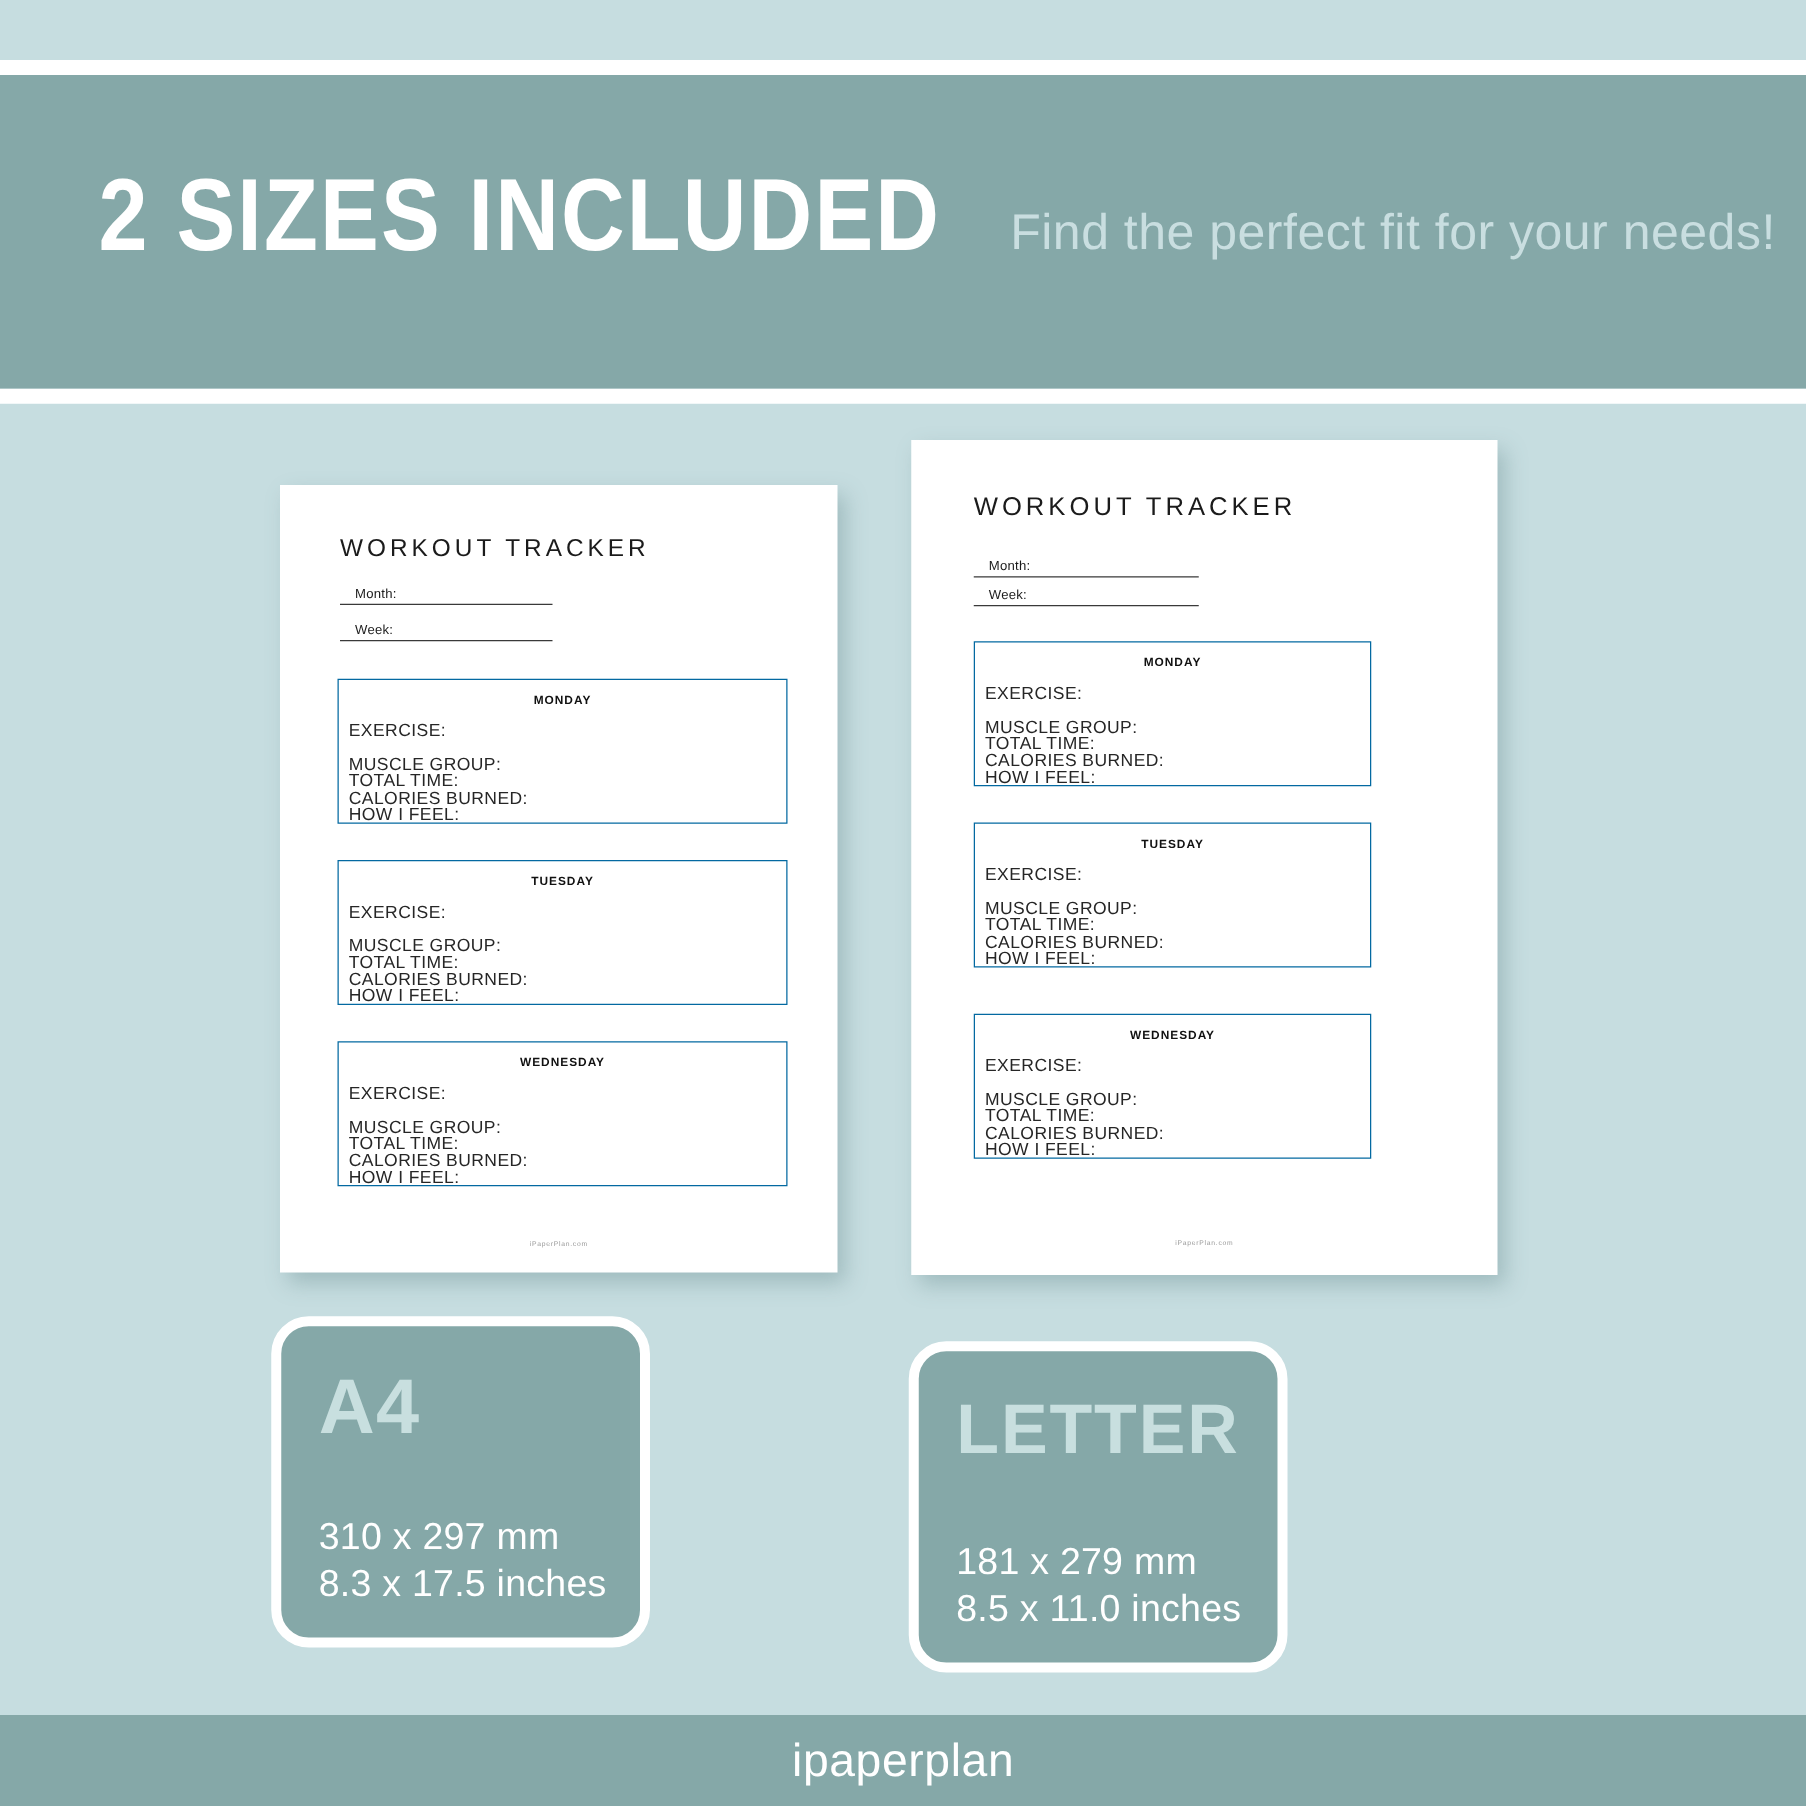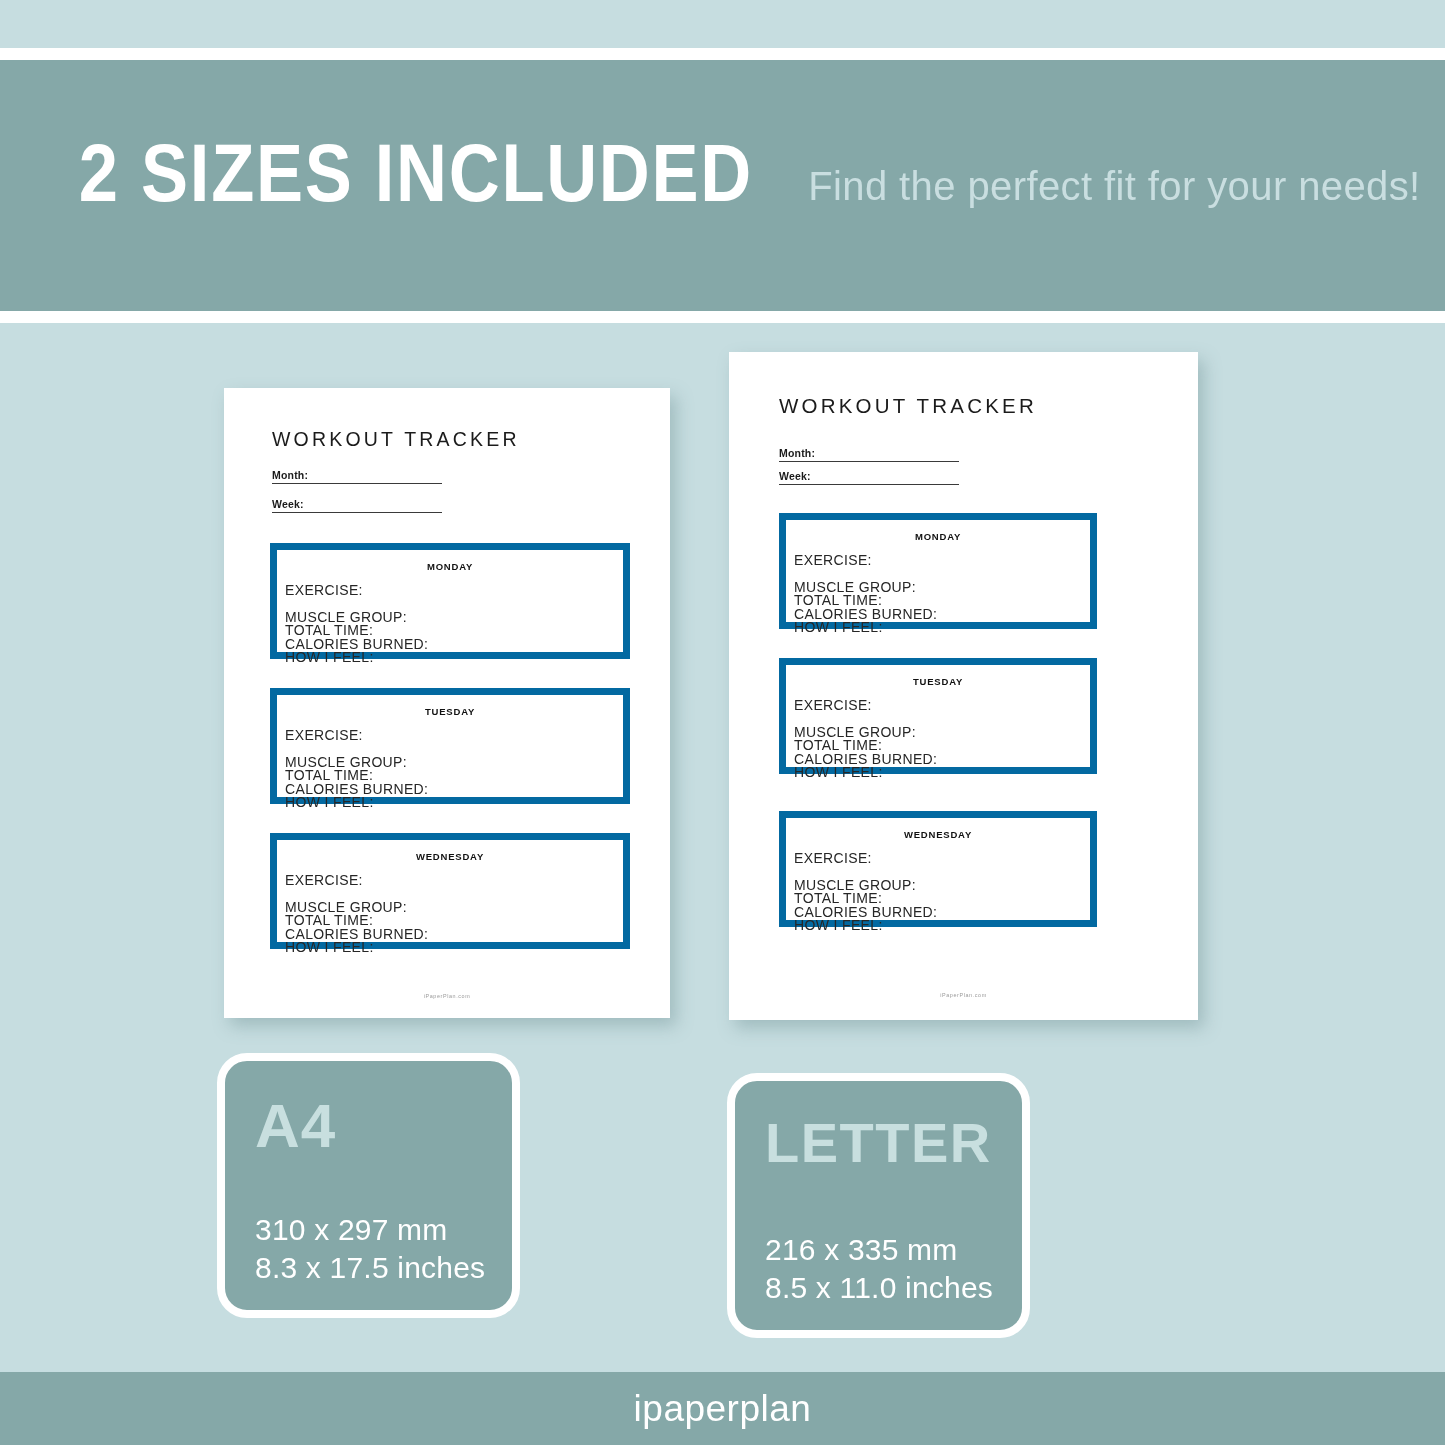--- a/index.html
+++ b/index.html
@@ -59,35 +59,35 @@
     color:#1b1b1b;
     font-weight:400;
     letter-spacing:3.2px;
     white-space:nowrap;
   }
   .sheet-a4 .doc-title{left:48px;top:40px;font-size:19.5px;}
   .sheet-letter .doc-title{left:50px;top:42px;font-size:20.5px;}
 
   .field-row{position:absolute;}
   .field-label{
-    position:absolute;left:0;bottom:3px;
-    color:#1b1b1b;font-size:10.5px;font-weight:700;letter-spacing:0.2px;
+    position:absolute;left:12px;bottom:3px;
+    color:#1b1b1b;font-size:10.5px;font-weight:400;letter-spacing:0.2px;
     white-space:nowrap;
   }
   .field-line{position:absolute;left:0;bottom:0;height:1px;background:#3a3a3a;}
 
   .sheet-a4 .field-month{left:48px;top:76px;width:170px;height:20px;}
   .sheet-a4 .field-week{left:48px;top:105px;width:170px;height:20px;}
   .sheet-letter .field-month{left:50px;top:90px;width:180px;height:20px;}
   .sheet-letter .field-week{left:50px;top:113px;width:180px;height:20px;}
   .field-line{width:100%;}
 
   .day-box{
     position:absolute;
-    border:7px solid #0369a1;
+    border:1px solid #0369a1;
     background:#ffffff;
     box-sizing:border-box;
   }
   .day-title{
     position:absolute;left:0;right:0;
     text-align:center;
     font-size:9.5px;font-weight:700;letter-spacing:0.8px;color:#111;
   }
   .day-fields{position:absolute;}
   .day-line{
@@ -281,21 +281,21 @@
     <div class="badge-name">A4</div>
     <div class="badge-dims">
       <div class="badge-dim-line">310 x 297 mm</div>
       <div class="badge-dim-line">8.3 x 17.5 inches</div>
     </div>
   </div>
 
   <div class="badge badge-letter">
     <div class="badge-name">LETTER</div>
     <div class="badge-dims">
-      <div class="badge-dim-line">216 x 335 mm</div>
+      <div class="badge-dim-line">181 x 279 mm</div>
       <div class="badge-dim-line">8.5 x 11.0 inches</div>
     </div>
   </div>
 
   <div class="brandbar">
     <div class="brand-text">ipaperplan</div>
   </div>
 
 </div>
 

